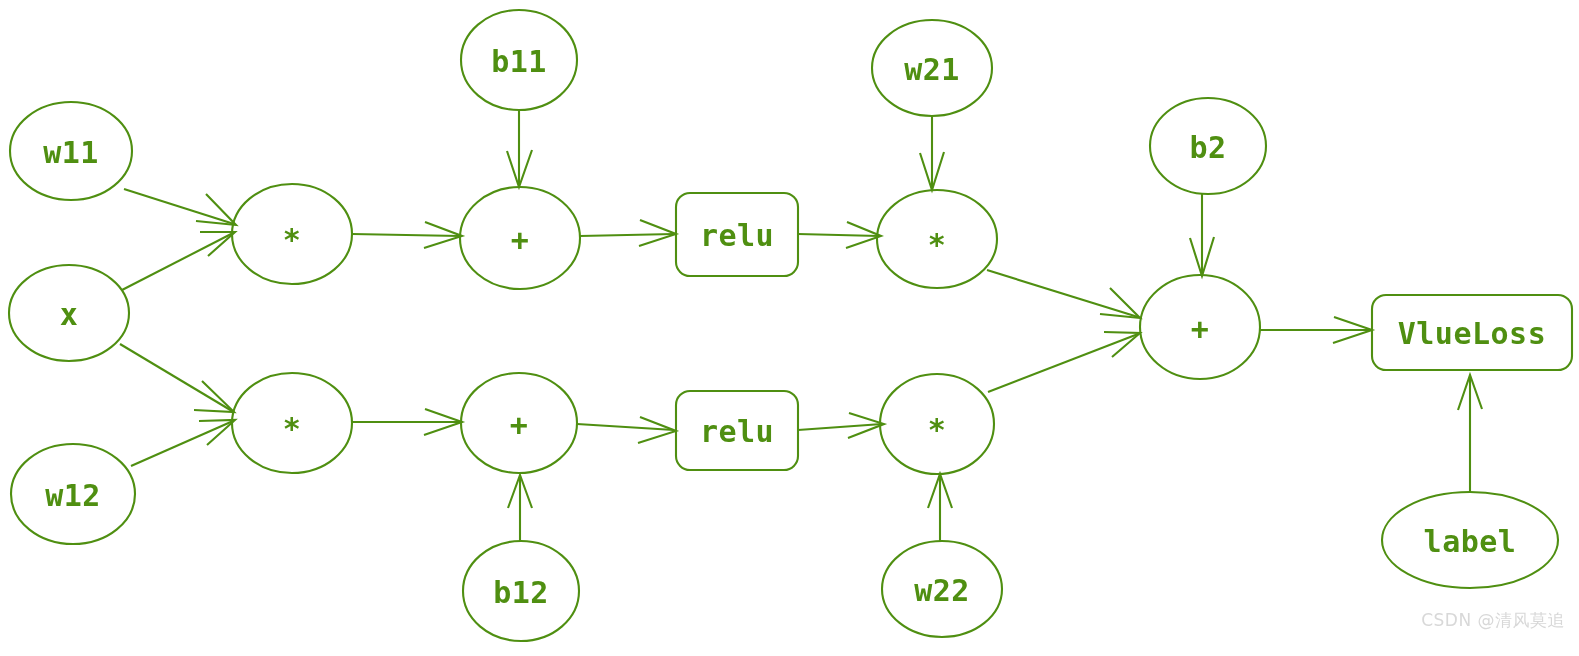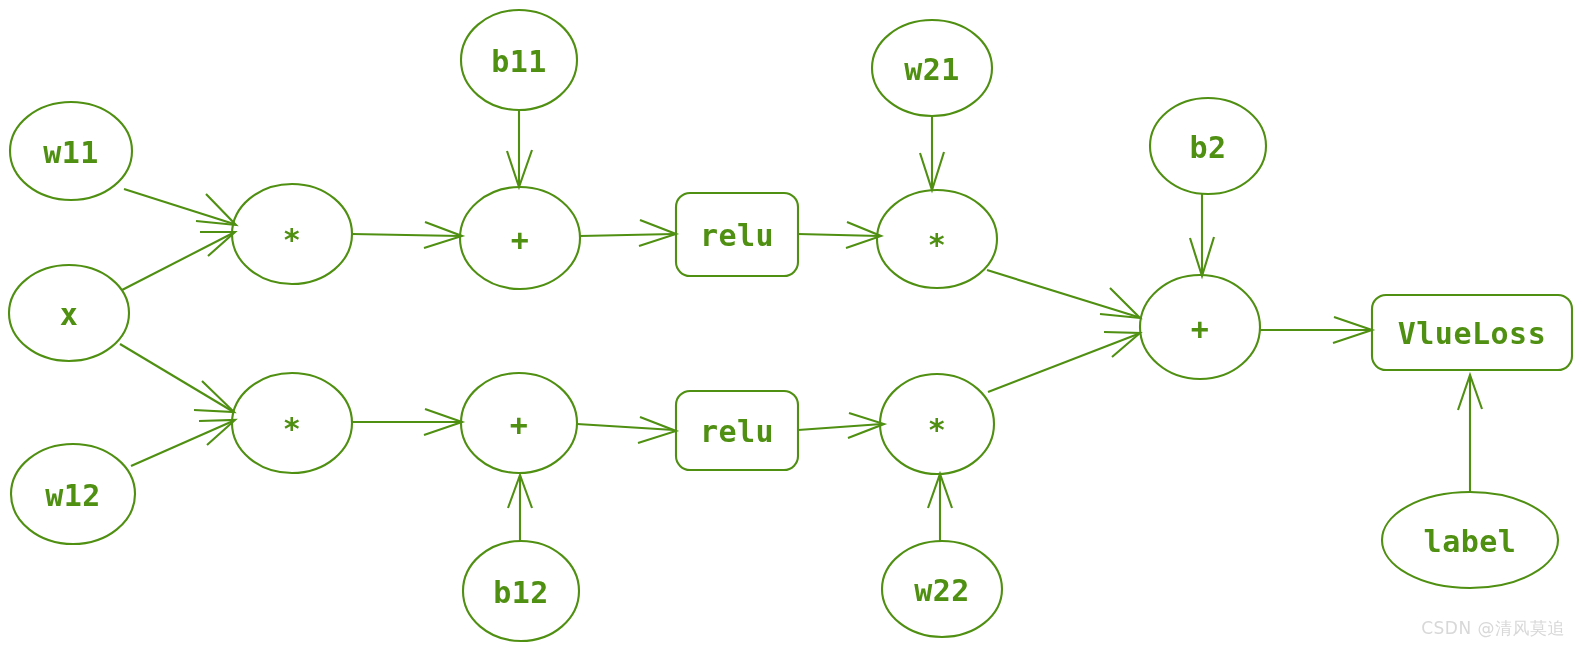--- a/index.html
+++ b/index.html
@@ -51,21 +51,21 @@
     dominant-baseline: central;
     letter-spacing: 0.5px;
   }
   .op-label {
     font-size: 30px;
     font-weight: 700;
   }
   .watermark {
     position: absolute;
     right: 14px;
-    bottom: 16px;
+    bottom: 24px;
     color: #d8d8d8;
     font-family: "DejaVu Sans", "Liberation Sans", sans-serif;
     font-size: 17px;
     letter-spacing: 0.5px;
     user-select: none;
     white-space: nowrap;
   }
 </style>
 </head>
 <body>

